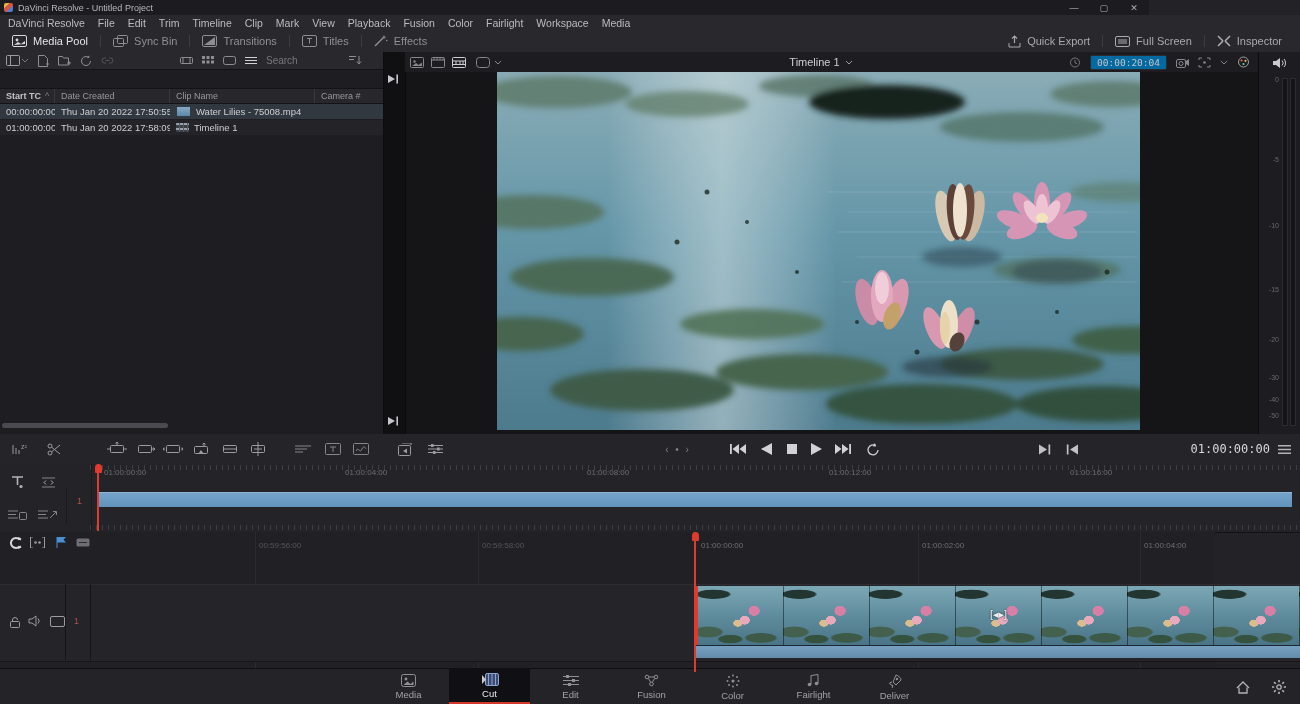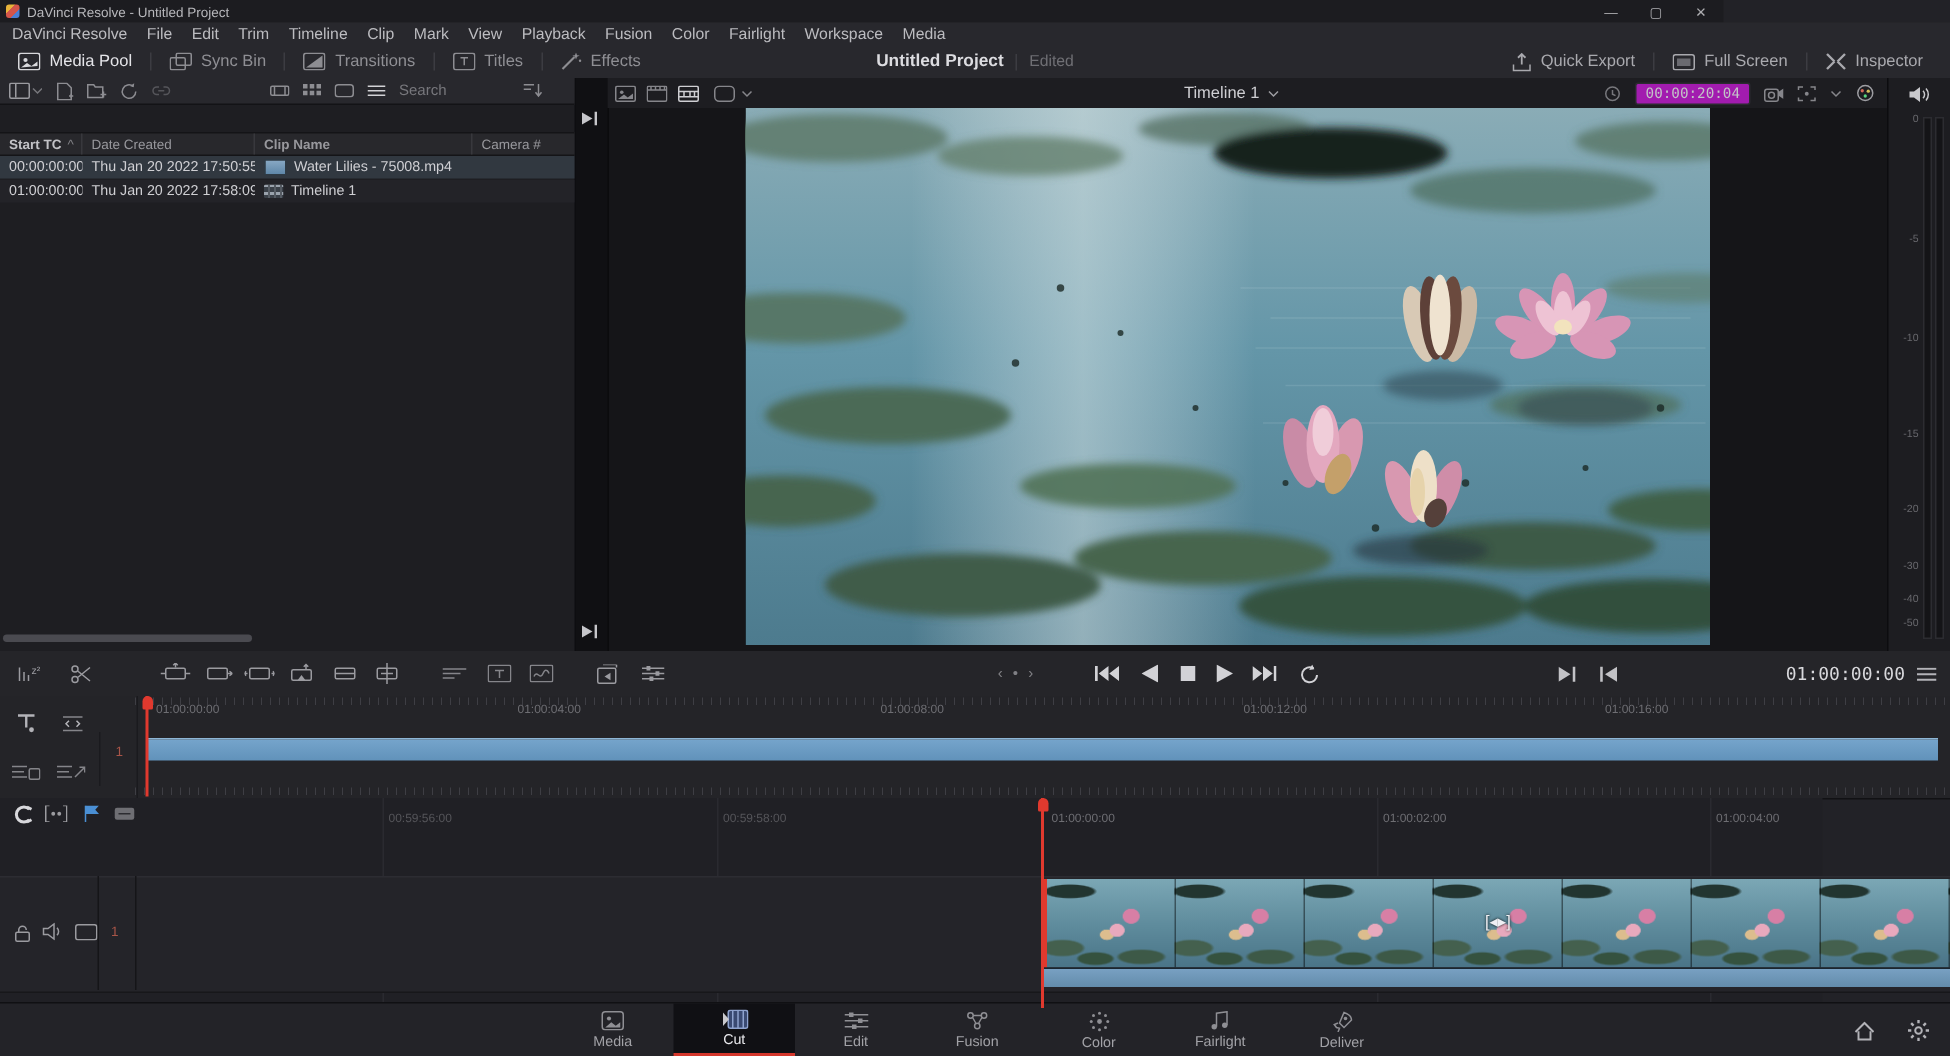--- a/index.html
+++ b/index.html
@@ -43,21 +43,21 @@
   .tlicon{width:13px;height:9px;border-radius:1px;background:
      linear-gradient(90deg,transparent 0 3px,#555b63 3px 4px,transparent 4px 7px,#555b63 7px 8px,transparent 8px 11px,#555b63 11px 12px,transparent 12px),
      linear-gradient(#9aa2ac 0 2px,#3a4048 2px 5px,#9aa2ac 5px 7px,#3a4048 7px);}
   .mp-scroll{position:absolute;left:2px;top:371px;width:166px;height:5px;border-radius:2.5px;background:#4a4a50;}
 
   
   .viewer{left:384px;top:52px;width:874px;height:382px;background:#151518;}
   .v-leftstrip{position:absolute;left:0;top:0;width:21px;height:382px;background:#101013;border-right:1px solid #0b0b0d;}
   .v-head{position:absolute;left:21px;top:0;width:853px;height:20px;background:#1d1d21;display:flex;align-items:center;}
   .v-title{position:absolute;left:0;right:0;top:0;height:20px;display:flex;align-items:center;justify-content:center;gap:5px;font-size:11px;color:#cfcfd3;}
-  .tcbox{background:#a21caf;border:1px solid #2b2b30;border-radius:2px;padding:1px 6px;font-family:"DejaVu Sans Mono",monospace;font-size:9.5px;color:#c3c3c7;}
+  .tcbox{background:#0369a1;border:1px solid #2b2b30;border-radius:2px;padding:1px 6px;font-family:"DejaVu Sans Mono",monospace;font-size:9.5px;color:#c3c3c7;}
   .video{position:absolute;left:113px;top:20px;width:643px;height:358px;background:#000;}
 
   
   .meters{left:1258px;top:52px;width:42px;height:382px;background:#1d1d21;border-left:1px solid #0c0c0f;}
   .mlabel{position:absolute;right:22px;font-size:7px;color:#68686d;text-align:right;}
   .mbar{position:absolute;top:26px;height:348px;width:6px;background:#141417;border:1px solid #2c2c31;box-sizing:border-box;}
 
   
   .transport{left:0;top:434px;width:1300px;height:30px;background:#252529;border-bottom:1px solid #101013;}
   .t-ico{position:absolute;top:0;height:30px;display:flex;align-items:center;justify-content:center;color:#9b9ba0;}
@@ -180,25 +180,20 @@
         <svg width="14" height="12" viewBox="0 0 14 12">
             <path d="M1 11L9 3" stroke="#8d8d92" fill="none" stroke-width="1.4"></path>
             <path d="M10 0l.7 1.8L12.5 2l-1.8.8L10 4.6 9.3 2.8 7.5 2l1.8-.2z" fill="#8d8d92"></path>
             <circle cx="12.7" cy="5.5" r="0.8" fill="#8d8d92"></circle>
           </svg>
       </span>
       <span>Effects</span>
     </div>
   </div>
 
-  <div class="projtitle">
-    <span class="pt">Untitled Project</span>
-    <span class="div"></span>
-    <span class="ps">Edited</span>
-  </div>
 
   <div class="topbar-right">
     <div class="hbtn">
       <span class="ico">
         <svg width="13" height="13" viewBox="0 0 13 13">
             <path d="M6.5 8V1M4 3.5L6.5 1 9 3.5" stroke="#a9a9ae" fill="none" stroke-width="1.2"></path>
             <path d="M1 8v4h11V8" stroke="#a9a9ae" fill="none"></path>
           </svg>
       </span>
       <span>Quick Export</span>
@@ -298,21 +293,21 @@
 
 
     <div class="mp-head">
       <div class="mp-col" style="width:55px;">
         <span style="font-weight:bold;color:#c2c2c6;">Start TC</span>
         <span style="color:#7f7f84;">^</span>
       </div>
       <div class="mp-col" style="width:115px;">
         <span>Date Created</span>
       </div>
-      <div class="mp-col" style="width:145px;font-weight:bold;">
+      <div class="mp-col" style="width:145px;">
         <span>Clip Name</span>
       </div>
       <div class="mp-col" style="width:67px;border-right:none;">
         <span>Camera #</span>
       </div>
     </div>
 
     <div class="mp-row" style="top:52px;background:#313840;">
       <div class="mp-cell" style="width:55px;">00:00:00:00</div>
       <div class="mp-cell" style="width:115px;">Thu Jan 20 2022 17:50:55</div>

